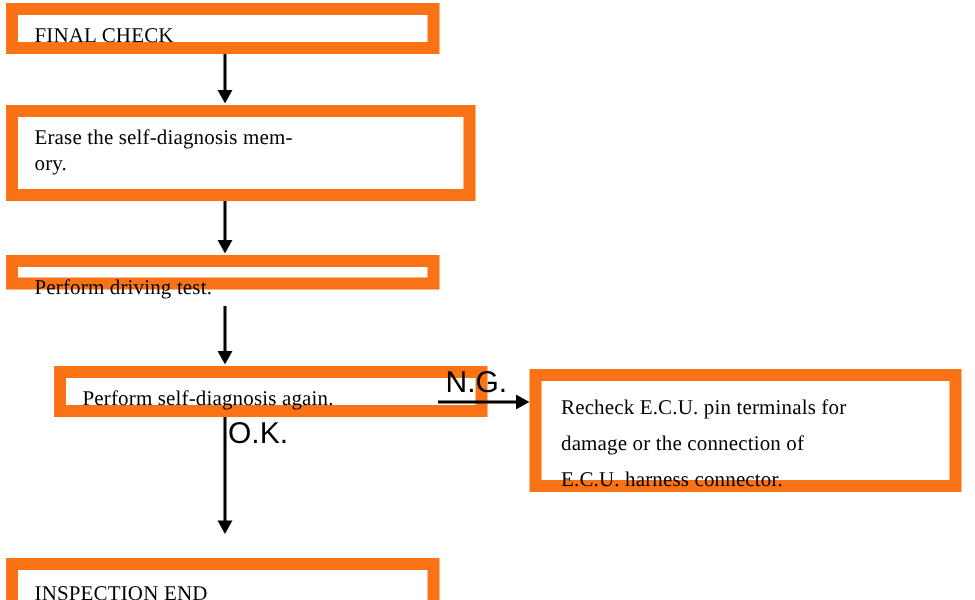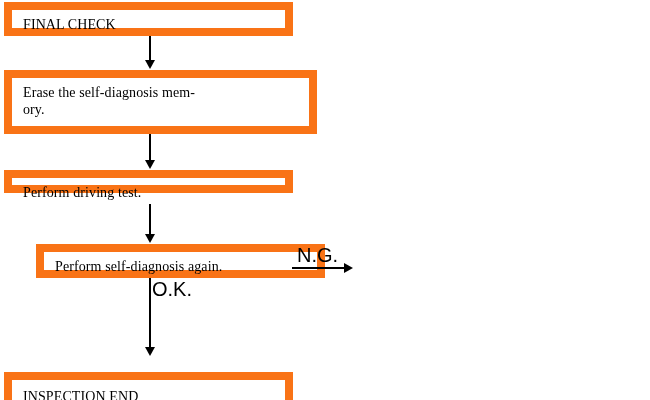--- a/index.html
+++ b/index.html
@@ -108,20 +108,23 @@
   <div class="vline" id="conn3-line"></div>
   <div class="arrow-down" id="conn3-head"></div>
 
   <div class="node" id="node-self-diag">Perform self-diagnosis again.</div>
 
   <div class="hline" id="conn-ng-line"></div>
   <div class="arrow-right" id="conn-ng-head"></div>
 
   <div class="edge-label" id="label-ng">N.G.</div>
 
+  <div class="node" id="node-recheck-ecu">Recheck E.C.U. pin terminals for
+damage or the connection of
+E.C.U. harness connector.</div>
 
   <div class="vline" id="conn4-line"></div>
   <div class="arrow-down" id="conn4-head"></div>
 
   <div class="edge-label" id="label-ok">O.K.</div>
 
   <div class="node" id="node-inspect-end">INSPECTION END</div>
 
 </div>
 

